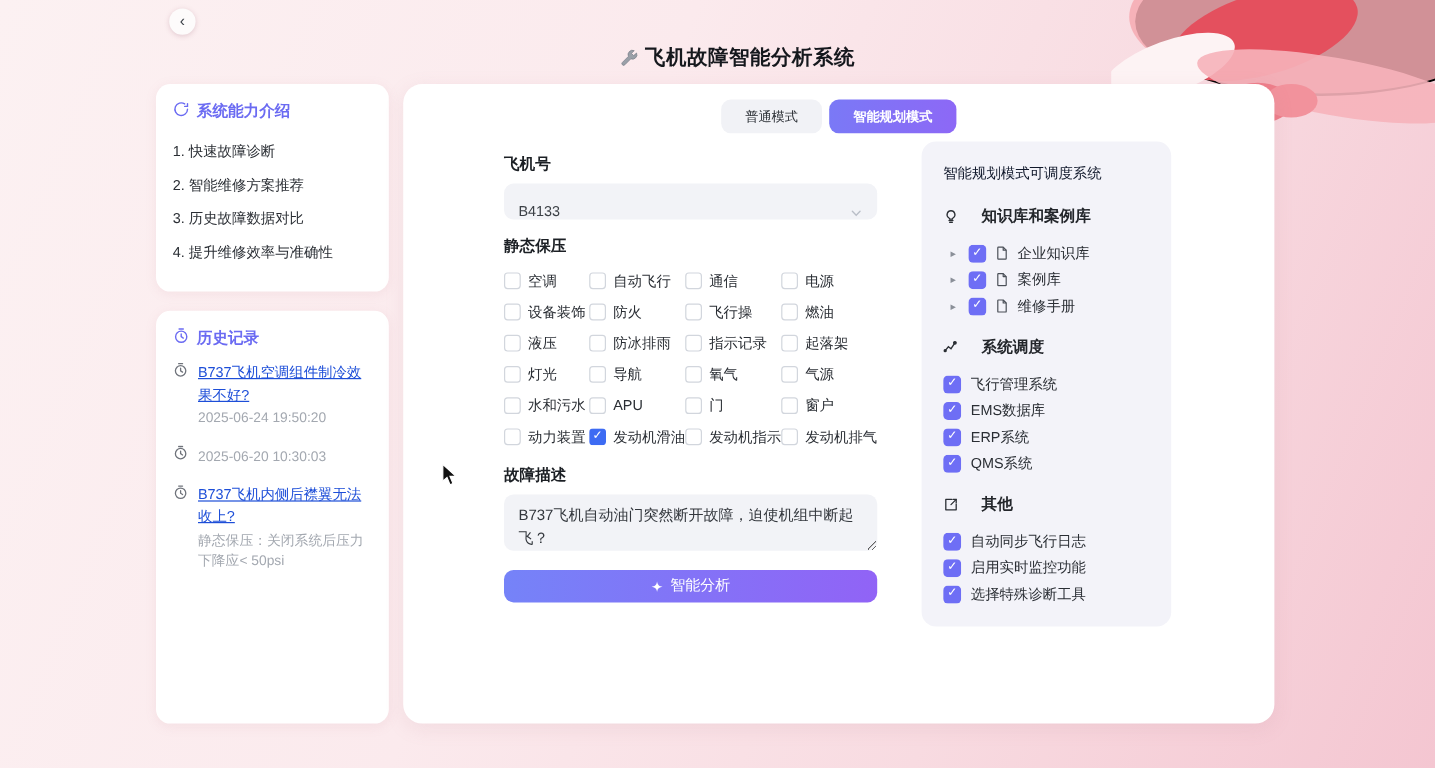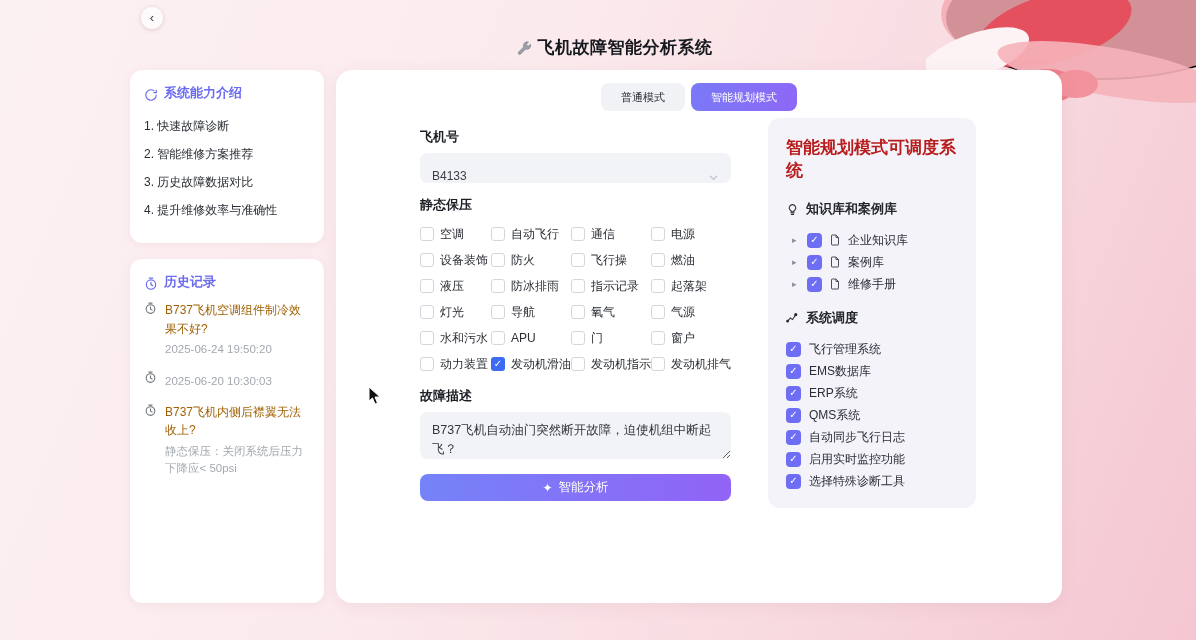--- a/index.html
+++ b/index.html
@@ -23,39 +23,39 @@
   }
   
   .left-col { position:absolute; left:130px; top:70px; width:194px; }
   .card {
     background:#fff; border-radius:12px; box-shadow:0 2px 10px rgba(185,120,140,.10);
     padding:14px 14px; margin-bottom:16px;
   }
   .cap-card { height:173px; }
   .hist-card { height:344px; }
   .card-title {
-    display:flex; align-items:flex-end; gap:6px;
+    display:flex; align-items:flex-start; gap:6px;
     color:#6b6bf2; font-size:13px; font-weight:700; margin-bottom:10px;
   }
   .cap-item { font-size:12px; color:#2a2e34; padding:5.5px 0; }
   .hist-item { display:flex; gap:7px; margin-bottom:12px; cursor:pointer; }
   .hist-ic { flex:0 0 14px; padding-top:1px; }
-  .hist-text { font-size:12px; color:#a16207; line-height:1.55; }
+  .hist-text { font-size:12px; color:#1d4ed8; line-height:1.55;text-decoration:underline; }
   .hist-meta { font-size:11.5px; color:#a3a8b0; line-height:1.5; margin-top:3px; }
   
   .main-card {
     position:absolute; left:336px; top:70px; width:726px; height:533px;
     background:#fff; border-radius:16px; box-shadow:0 4px 16px rgba(185,120,140,.12);
   }
   .tabs { position:absolute; top:13px; left:0; width:100%; display:flex; justify-content:center; gap:6px; }
   .tab {
     border:none; border-radius:8px; padding:0 20px; height:28px; font-size:11px;
     background:#f1f2f6; color:#2c3036; cursor:pointer; font-family:inherit;
   }
-  .tab.active { background:linear-gradient(92deg,#7a79f6,#8d68f6); color:#fff; font-weight:400; }
+  .tab.active { background:linear-gradient(92deg,#7a79f6,#8d68f6); color:#fff; font-weight:700; }
   .form-col { position:absolute; left:84px; top:58px; width:311px; }
   .f-label { font-size:13px; font-weight:700; color:#1c2025; margin-bottom:7px; }
   .select {
     height:30px; background:#f2f3f7; border-radius:8px; display:flex; align-items:flex-end;
     padding:0 12px; font-size:12px; color:#3c4046; margin-bottom:13px; cursor:pointer;
   }
   .select .chev { margin-left:auto; }
   .loc-grid {
     display:grid; grid-template-columns:repeat(4,1fr); grid-auto-rows:26px;
     margin-bottom:10px;
@@ -79,23 +79,23 @@
     width:100%; height:27px; border:none; border-radius:8px; cursor:pointer;
     background:linear-gradient(92deg,#7583f8,#9163f6); color:#fff; font-size:12.5px;
     display:flex; align-items:center; justify-content:center; gap:6px; font-family:inherit;
   }
   .submit .sp { font-size:12px; }
   
   .side-panel {
     position:absolute; left:432px; top:48px; width:208px; min-height:362px;
     background:#f3f3f9; border-radius:12px; padding:18px 18px 16px;
   }
-  .panel-title { color:#b91c1c; font-size:17px; font-weight:700; margin-bottom:18px; }
+  .panel-title { color:#0f172a; font-size:12px; font-weight:400; margin-bottom:18px; }
   .sec-title {
-    display:flex; align-items:center; gap:7px; font-size:13px; font-weight:700;
+    display:flex; align-items:center; gap:19px; font-size:13px; font-weight:700;
     color:#23262b; margin:14px 0 11px;
   }
   .tree-row { display:flex; align-items:center; gap:7px; padding:2.5px 0 2.5px 6px; cursor:pointer; }
   .caret { color:#8a8f98; font-size:9px; line-height:1; width:8px; }
   .row-lbl { font-size:12px; color:#2a2e34; }
   .chk-row { display:flex; align-items:center; gap:8px; padding:2.5px 0; cursor:pointer; }
   .cb.small { width:15px; height:15px; flex-basis:15px; }
   .doc-ic { flex:0 0 12px; display:flex; }
   
   .cursor { position:absolute; left:368px; top:386px; pointer-events:none; }
@@ -440,20 +440,28 @@
         <label class="chk-row">
           <span class="cb small purple checked">
             <span class="ck">✓</span>
           </span>
           <span class="row-lbl">QMS系统</span>
         </label>
 
     </div>
 
     <div class="sec">
+      <div class="sec-title">
+        <svg width="13" height="13" viewBox="0 0 24 24" fill="none" stroke="#2a2e34" stroke-width="2" stroke-linecap="round" stroke-linejoin="round">
+          <path d="M20 11v9H4V4h9"></path>
+            <path d="M15 4h5v5"></path>
+            <path d="M20 4l-8 8"></path>
+        </svg>
+        <span>其他</span>
+      </div>
 
         <label class="chk-row">
           <span class="cb small purple checked">
             <span class="ck">✓</span>
           </span>
           <span class="row-lbl">自动同步飞行日志</span>
         </label>
 
         <label class="chk-row">
           <span class="cb small purple checked">

